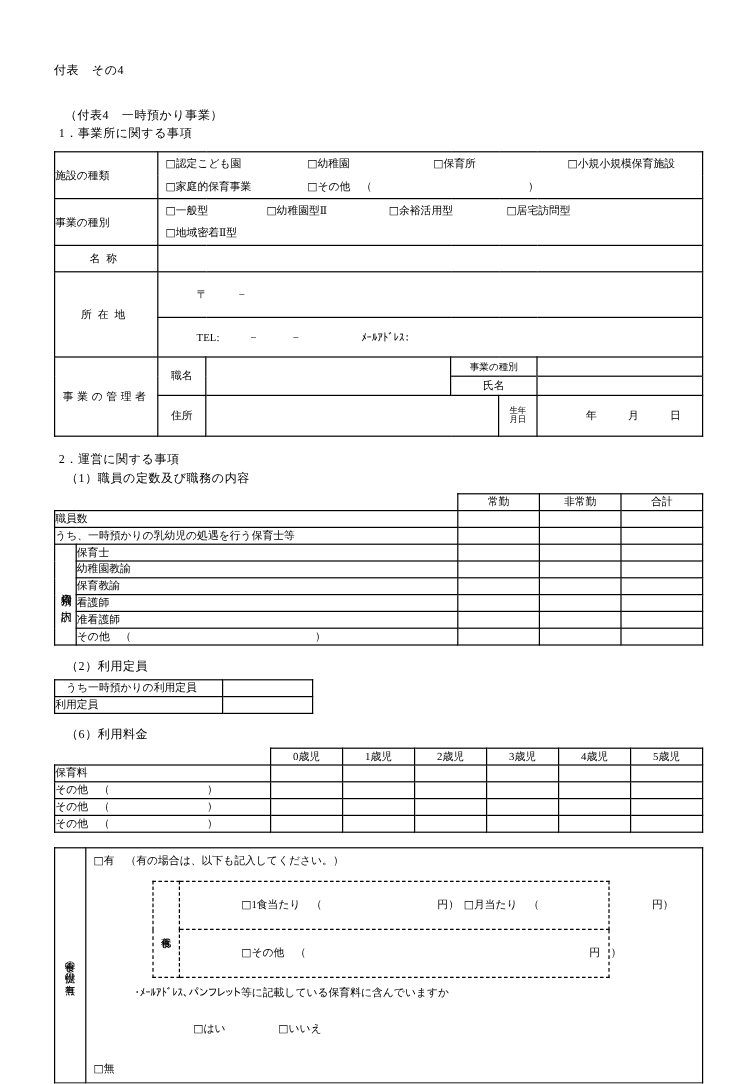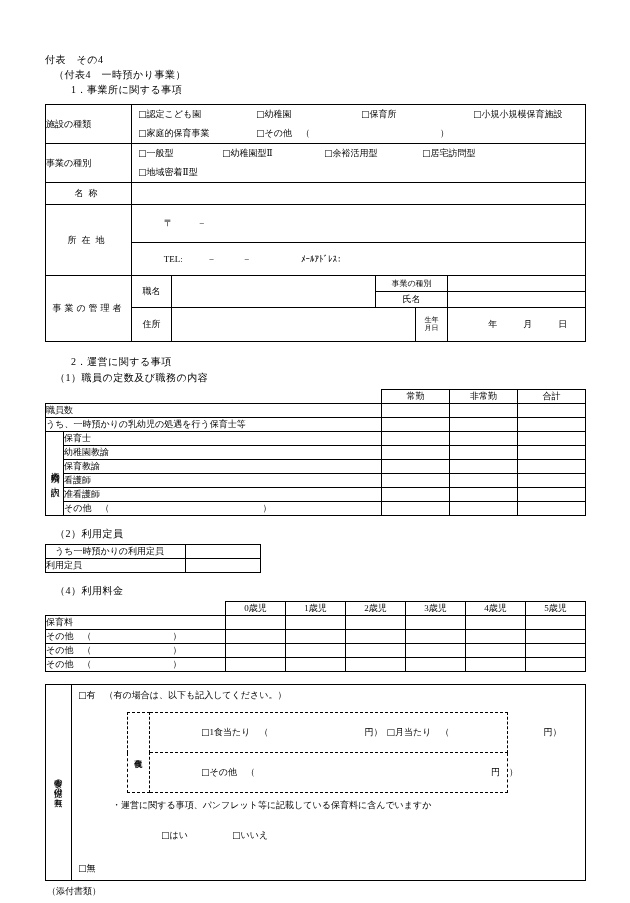--- a/index.html
+++ b/index.html
@@ -24,22 +24,22 @@
   }
   .doc {
     position: absolute;
     left: 45px;
     top: 52px;
     width: 540px;
   }
 
   
   .h-line { font-size: 10px; line-height: 15px; white-space: pre; letter-spacing: .5px; }
-  .h-indent1 { padding-left: 9px; }
-  .h-sec { font-size: 10px; line-height: 16px; padding-left: 4px; letter-spacing: .5px; margin-left: 22px; }
+  .h-indent1 { padding-left: 9px; margin-top: 22px; }
+  .h-sec { font-size: 10px; line-height: 16px; padding-left: 4px; letter-spacing: .5px; }
   .h-sub { font-size: 10px; line-height: 16px; padding-left: 10px; letter-spacing: .5px; }
   .gap-6 { height: 6px; }
   .gap-10 { height: 10px; }
   .gap-12 { height: 12px; }
 
   
   table.ft {
     border-collapse: collapse;
     table-layout: fixed;
     font-size: 9px;
@@ -312,21 +312,21 @@
         <td></td>
       </tr>
       <tr style="height:13px">
         <td class="cellpad">利用定員</td>
         <td></td>
       </tr>
     </tbody>
   </table>
 
   <div class="gap-10"></div>
-  <div class="h-sub">（4）利用料金</div>
+  <div class="h-sub">（6）利用料金</div>
   <div style="height:2px"></div>
 
   <table class="ft">
     <colgroup>
       <col style="width:180px">
           <col style="width:60px">
           <col style="width:60px">
           <col style="width:60px">
       <col style="width:60px">
           <col style="width:60px">
@@ -417,21 +417,21 @@
               <tr>
                 <td>
                   <span style="white-space:pre">
                     <span><span class="bx">□</span><span>その他　（</span></span><span class="fill" style="width:236px"></span><span>円　）</span>
                   </span>
                 </td>
               </tr>
             </tbody>
           </table>
 
-          <div class="note-line">・運営に関する事項、パンフレット等に記載している保育料に含んでいますか</div>
+          <div class="note-line">・ﾒｰﾙｱﾄﾞﾚｽ、パンフレット等に記載している保育料に含んでいますか</div>
           <div class="yn-line" style="white-space:pre">
             <span><span class="bx">□</span><span>はい</span></span><span class="fill" style="width:44px"></span><span><span class="bx">□</span><span>いいえ</span></span>
           </div>
           <div class="mu-line">
             <span class="bx">□</span><span>無</span>
           </div>
         </td>
       </tr>
     </tbody>
   </table>

